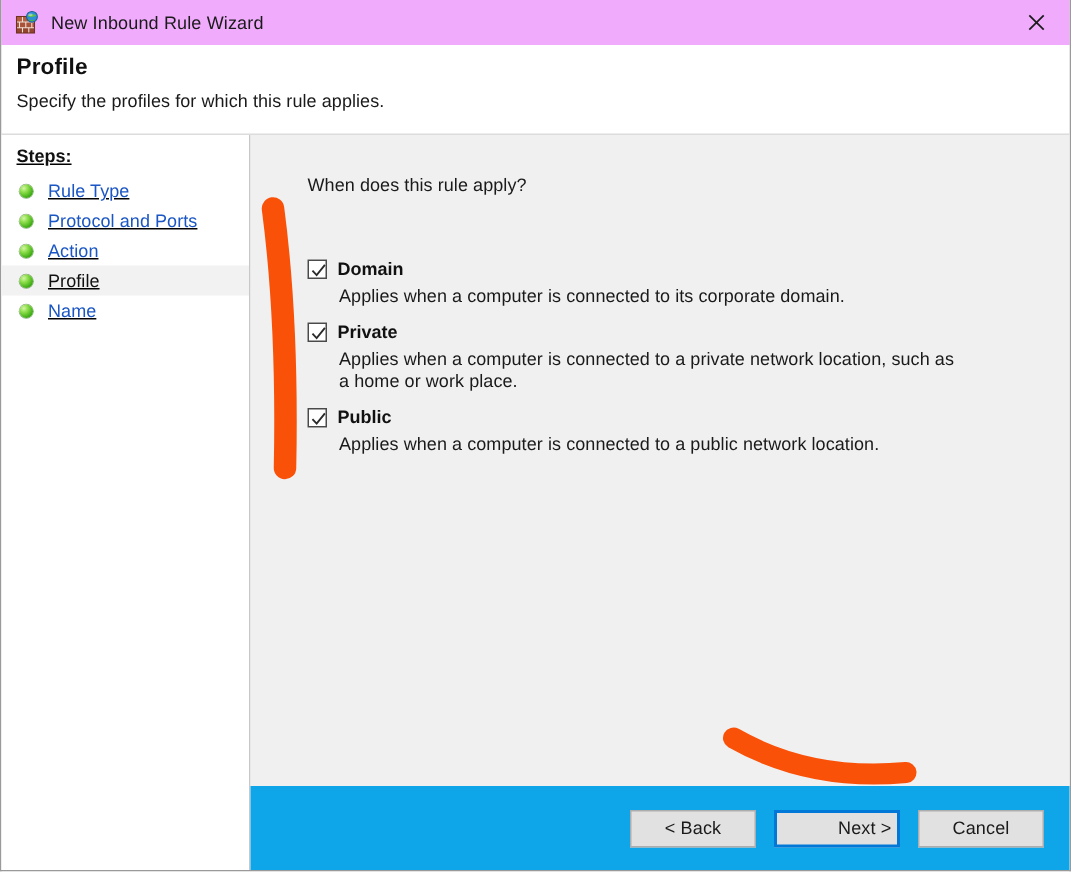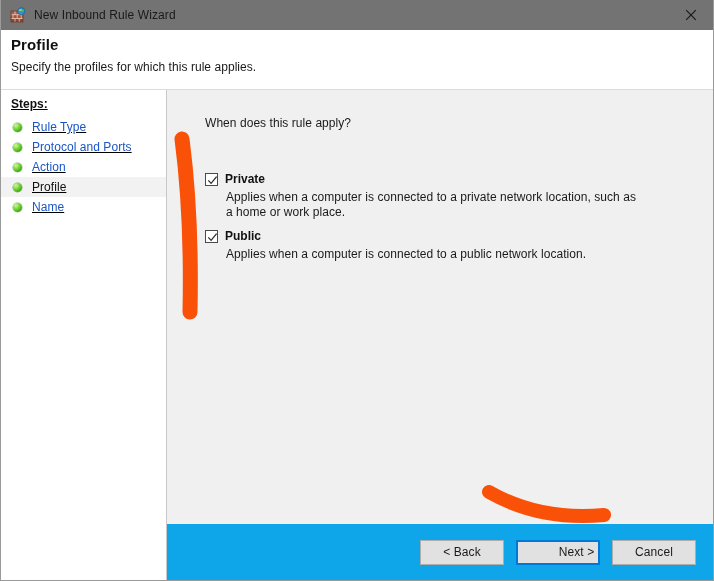--- a/index.html
+++ b/index.html
@@ -24,21 +24,21 @@
     border: 1px solid #9a9a9a;
     border-top: none;
     display: flex;
     flex-direction: column;
   }
 
   
   #titlebar {
     height: 30px;
     min-height: 30px;
-    background: #737373;
+    background: #f0abfc;
     display: flex;
     align-items: center;
     position: relative;
     border-bottom: none;
   }
   #title-icon {
     width: 16px; height: 16px;
     margin-left: 9px;
     margin-right: 8px;
     position: relative;
@@ -302,20 +302,31 @@
         <span class="step-orb"></span>
         <span class="step-label">Name</span>
       </div>
     </div>
 
     <div id="content">
       <div id="content-inner">
 
         <div id="question">When does this rule apply?</div>
 
+        <div class="profile-item">
+          <label class="profile-head">
+            <span class="checkbox">
+              <svg width="11" height="11" viewBox="0 0 11 11">
+                <polyline points="1.3,5.4 4.1,8.4 9.6,1.6" fill="none" stroke="#2b2b2b" stroke-width="1.25"></polyline>
+              </svg>
+            </span>
+            <span class="profile-name">Domain</span>
+          </label>
+          <div class="profile-desc">Applies when a computer is connected to its corporate domain.</div>
+        </div>
 
         <div class="profile-item">
           <label class="profile-head">
             <span class="checkbox">
               <svg width="11" height="11" viewBox="0 0 11 11">
                 <polyline points="1.3,5.4 4.1,8.4 9.6,1.6" fill="none" stroke="#2b2b2b" stroke-width="1.25"></polyline>
               </svg>
             </span>
             <span class="profile-name">Private</span>
           </label>

